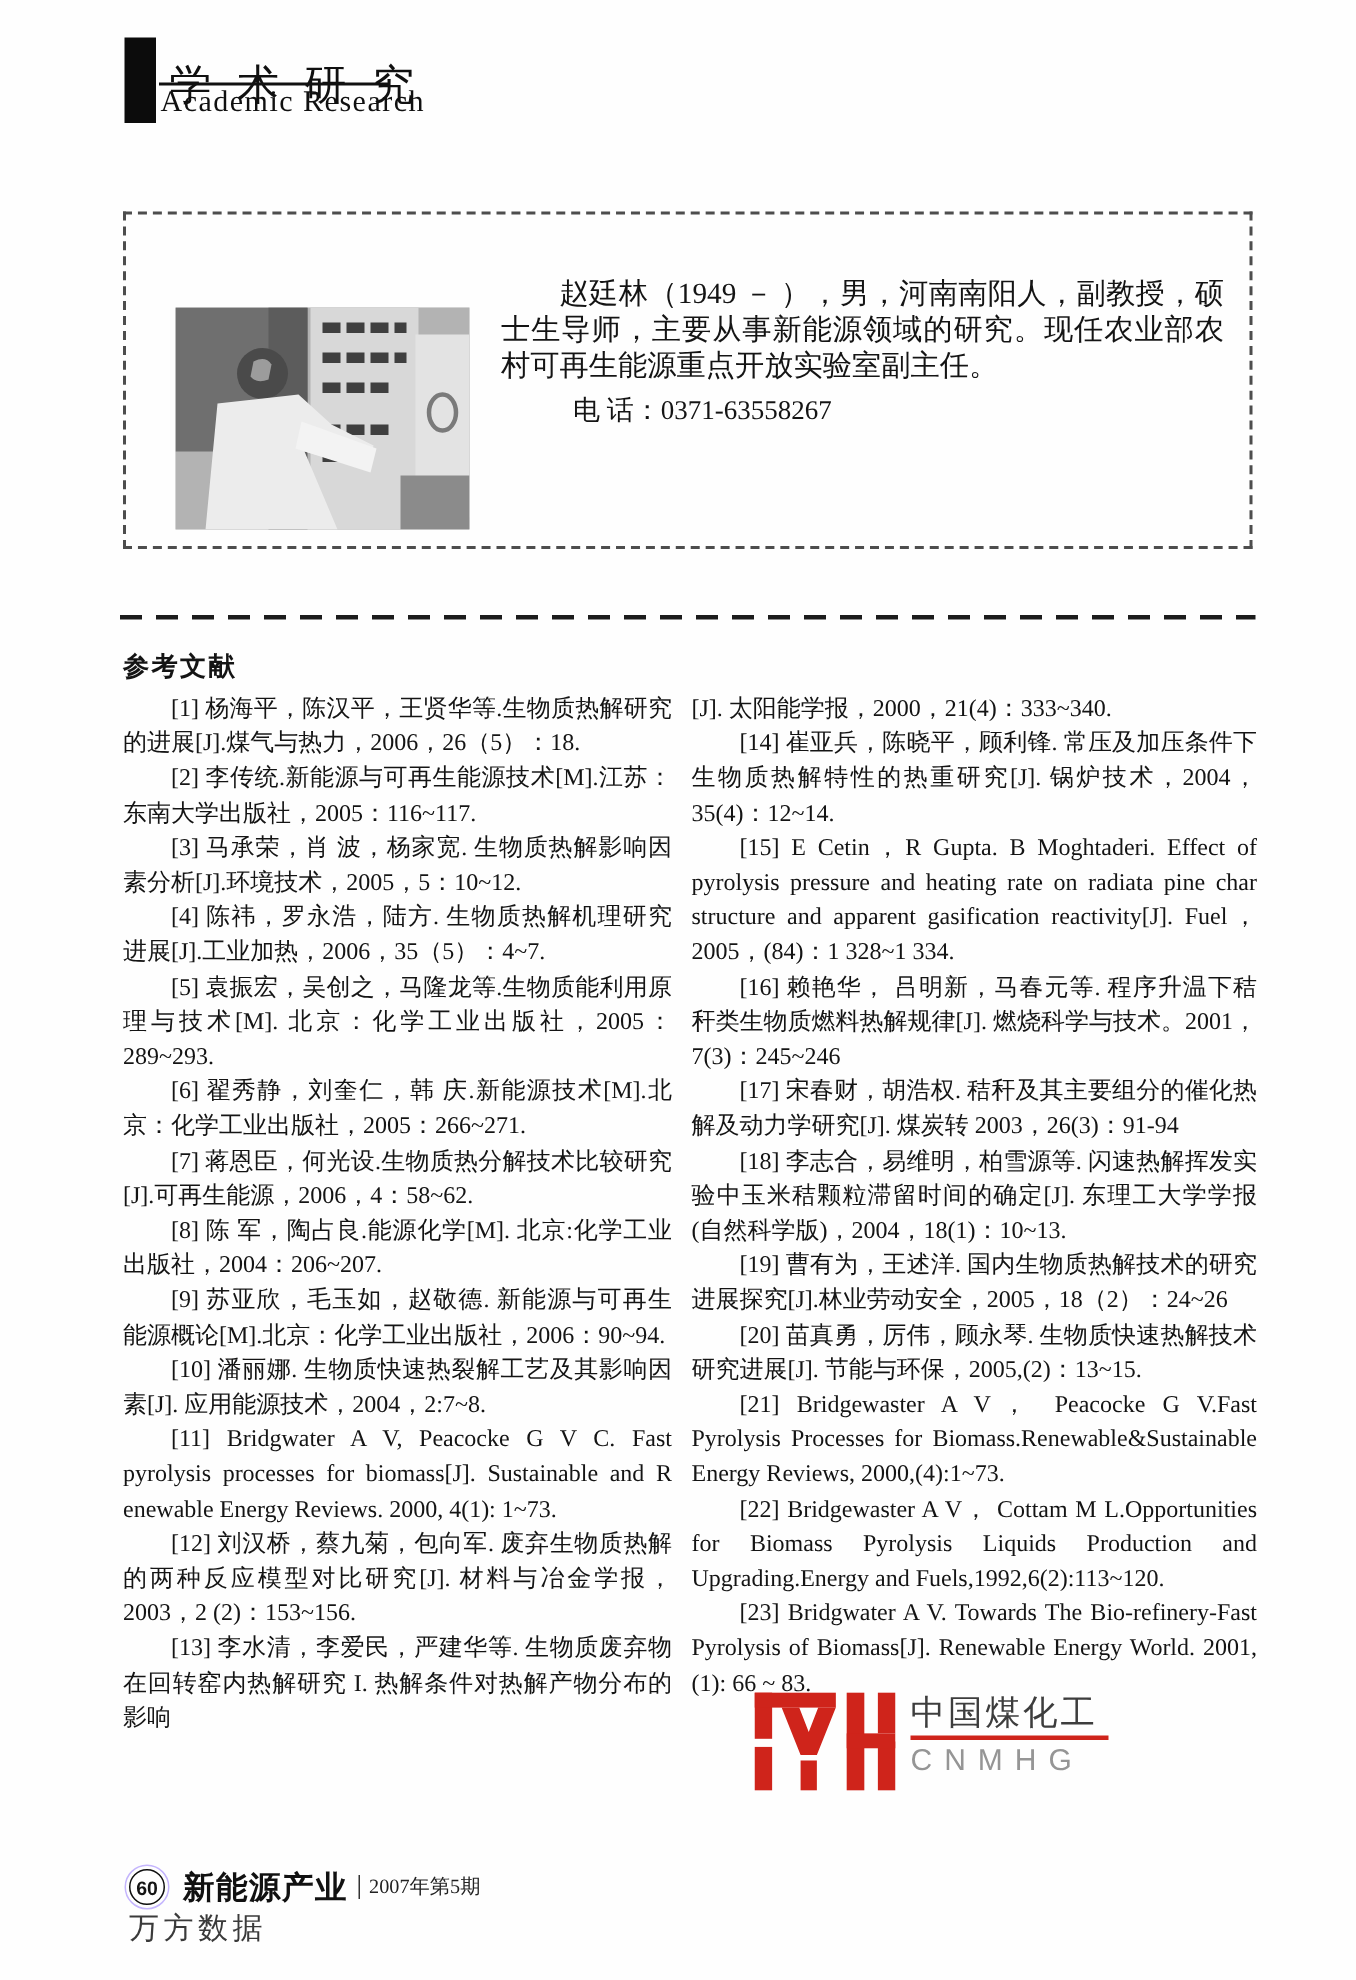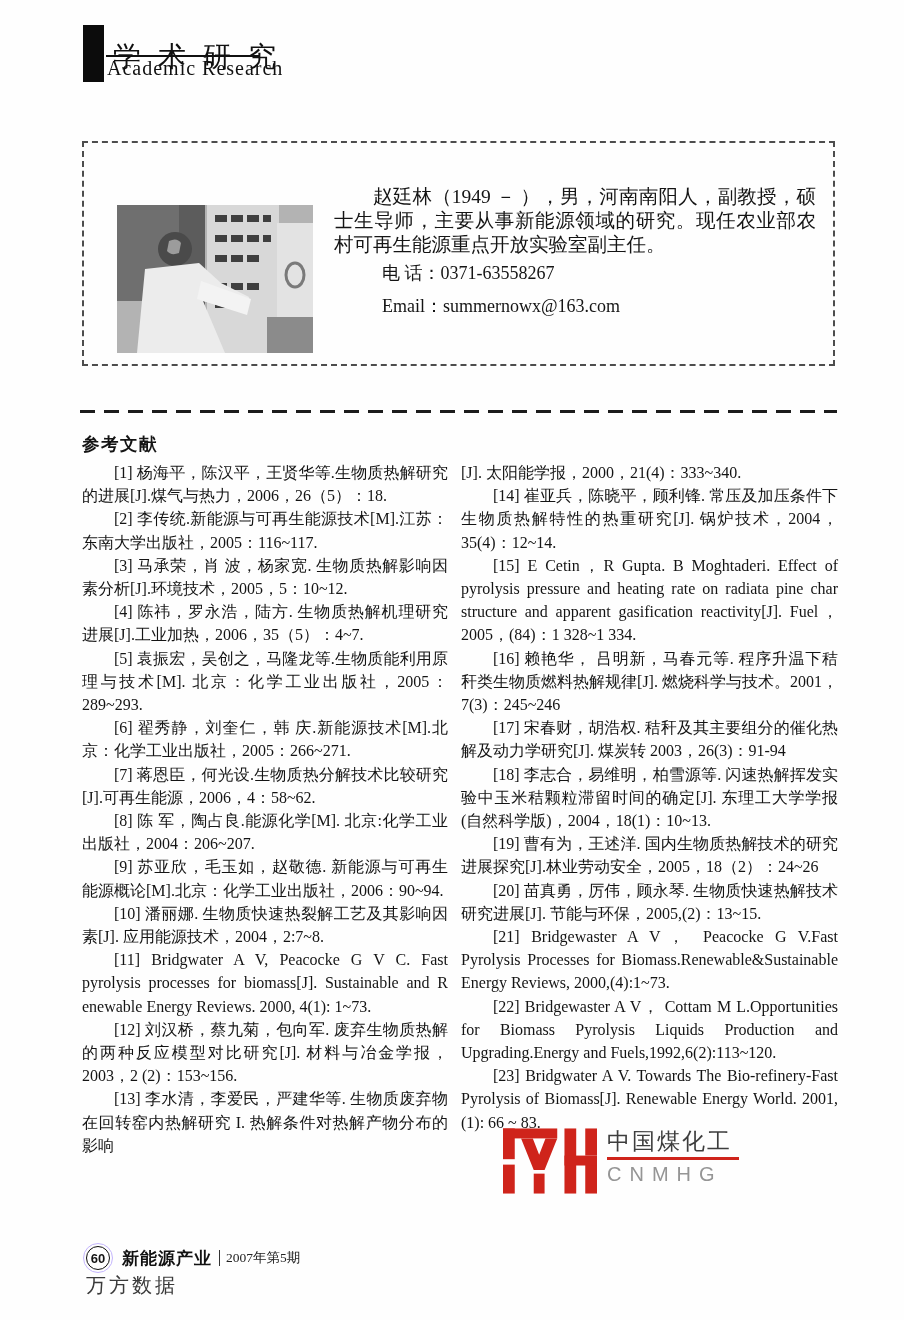--- a/index.html
+++ b/index.html
@@ -52,21 +52,21 @@
            letter-spacing:8px; margin-top:3px; }
 
   
   .footer { position:absolute; left:83px; top:1243px; display:flex; align-items:center; }
   .pg-outer { width:28px; height:28px; border:1px solid #c4b5fd; border-radius:50%;
               display:flex; align-items:center; justify-content:center; }
   .pg-inner { width:22px; height:22px; border:1.5px solid #0e0e0e; border-radius:50%;
               display:flex; align-items:center; justify-content:center;
               font-weight:bold; font-size:13px; font-family:"Liberation Sans",sans-serif; }
   .jname { margin-left:9px; font-family:"Liberation Sans",sans-serif; font-weight:bold;
-           font-size:17px; letter-spacing:1px; color:#111; }
+           font-size:21px; letter-spacing:1px; color:#111; }
   .jbar { width:1px; height:16px; background:#333; margin:0 6px 0 7px; }
   .issue { font-size:13.5px; color:#222; }
   .wanfang { position:absolute; left:86px; top:1272px; font-family:"Liberation Sans",sans-serif;
              font-size:20px; color:#3a3a3a; letter-spacing:3px; }
 </style>
 </head>
 <body>
 
 <div class="page">
 
@@ -107,21 +107,20 @@
         <circle cx="58" cy="44" r="17" fill="#4a4a4a"></circle>
         <path d="M52 36 q8 -4 12 2 l-2 10 q-8 3 -12 -2 z" fill="#9c9c9c"></path>
         <path d="M28 64 L82 58 L104 78 L132 92 L128 108 L86 96 L108 148 L20 148 Z" fill="#ececec"></path>
         <path d="M84 76 L134 94 L130 110 L80 94 Z" fill="#f3f3f3"></path>
       </svg>
     </div>
 
     <div class="atext">
       <p class="bio">赵廷林（1949 － ），男，河南南阳人，副教授，硕士生导师，主要从事新能源领域的研究。现任农业部农村可再生能源重点开放实验室副主任。</p>
       <p class="contact">电 话：0371-63558267</p>
-      <p class="contact">Email：summernowx@163.com</p>
     </div>
   </div>
 
   <div class="divider"></div>
 
   <div class="refs-heading">参考文献</div>
 
   <div class="col col-left">
     <p>[1] 杨海平，陈汉平，王贤华等.生物质热解研究的进展[J].煤气与热力，2006，26（5）：18.</p>
     <p>[2] 李传统.新能源与可再生能源技术[M].江苏：东南大学出版社，2005：116~117.</p>

